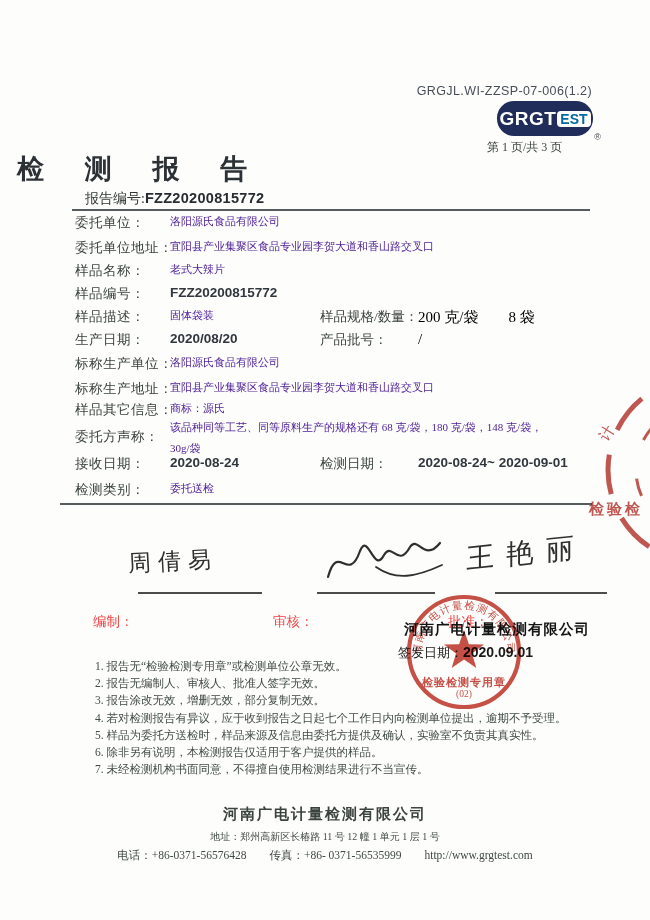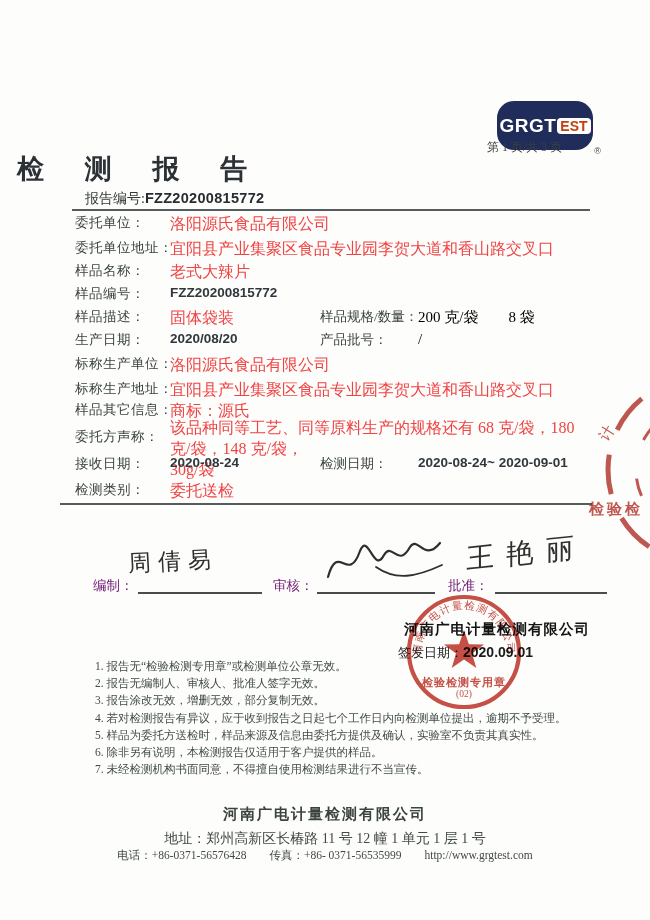--- a/index.html
+++ b/index.html
@@ -1,57 +1,58 @@
 <!DOCTYPE html>
 <html><head>
 <meta charset="utf-8">
 <style>
   html,body{margin:0;padding:0;background:#e8e8e8;}
   .page{position:relative;width:650px;height:920px;margin:0 auto;background:#fdfdfc;
         overflow:hidden;font-family:"Liberation Serif","DejaVu Serif",serif;color:#3a423d;}
   .abs{position:absolute;}
   .doc-code{top:84px;left:0;width:592px;text-align:right;font-size:12.5px;color:#474e58;
             font-family:"Liberation Sans",sans-serif;letter-spacing:.4px;}
-  .logo{top:101px;left:497px;width:96px;height:49px;background:#202c59;border-radius:17px;
+  .logo{top:101px;left:497px;width:96px;height:35px;background:#202c59;border-radius:17px;
         display:flex;align-items:center;justify-content:center;gap:1px;}
   .logo .p1{color:#fff;font-family:"Liberation Sans",sans-serif;font-weight:bold;font-size:19px;letter-spacing:.5px;}
-  .logo .p2{background:#fff;color:#c2410c;font-family:"Liberation Sans",sans-serif;font-weight:bold;
+  .logo .p2{background:#fff;color:#0369a1;font-family:"Liberation Sans",sans-serif;font-weight:bold;
             font-size:14px;border-radius:4px;padding:1px 3px;line-height:14px;}
   .reg{position:absolute;right:-8px;bottom:-6px;font-size:9px;color:#3a3f4a;font-family:"Liberation Sans",sans-serif;}
   .page-ind{top:139px;left:487px;width:116px;font-size:12px;color:#39413c;}
   .title{top:151px;left:0;width:650px;font-size:27px;font-weight:bold;color:#2c3136;
          letter-spacing:17px;text-indent:17px;}
   .repno{top:190px;left:85px;font-size:14px;color:#333a36;}
   .repno b{font-family:"Liberation Sans",sans-serif;font-size:14.5px;color:#272c31;letter-spacing:.3px;}
   .rule{background:#565b5e;height:2px;}
   .lbl{position:absolute;left:75px;font-size:13.5px;letter-spacing:.5px;color:#39423c;white-space:nowrap;}
-  .val{position:absolute;left:170px;font-size:16px;color:#ef4444;white-space:nowrap;}
+  .val{position:absolute;left:170px;font-size:11px;color:#4c1d95;white-space:nowrap;}
   .lbl2{position:absolute;left:320px;font-size:13.5px;color:#39423c;white-space:nowrap;}
   .val2{position:absolute;left:418px;font-size:15px;color:#000000;white-space:nowrap;}
   .num{font-family:"Liberation Sans",sans-serif;font-weight:600;font-size:13.5px;color:#30373d;}
   .wrapval{white-space:pre-line!important;width:428px;line-height:21px;}
-  .sig-label{font-size:13.5px;color:#701a75;}
+  .sig-label{font-size:13.5px;color:#ef4444;margin-top:36px;}
   .sig-line{position:absolute;height:1.5px;background:#4c4c4c;top:592px;}
   .sig-name{color:#2f2f2f;transform:rotate(-3deg);}
   .issuer-co{font-family:"Liberation Sans",sans-serif;font-weight:bold;font-size:14.5px;color:#141414;letter-spacing:1px;}
   .issue-date{font-size:13px;color:#1a1a1a;}
   .issue-date b{font-family:"Liberation Sans",sans-serif;font-size:14px;}
   .notes{top:658px;left:95px;width:480px;font-size:11.5px;line-height:17.2px;color:#424c46;}
   .notes div{white-space:nowrap;}
   .f-co{top:805px;left:0;width:650px;text-align:center;font-weight:bold;font-size:15px;color:#3b433e;letter-spacing:2px;}
-  .f-ad{top:830px;left:0;width:650px;text-align:center;font-size:14px;color:#414a44;}
+  .f-ad{top:830px;left:0;width:650px;text-align:center;font-size:10px;color:#414a44;}
   .f-ct{top:848px;left:0;width:650px;text-align:center;font-size:11.5px;color:#414a44;}
   .stamp{top:590px;left:402px;width:124px;height:124px;opacity:.88;mix-blend-mode:multiply;}
   .edge-stamp{top:378px;left:585px;width:65px;height:185px;opacity:.82;mix-blend-mode:multiply;}
 </style>
 </head>
 <body>
 
 <div class="page">
 
+  <div class="abs doc-code">GRGJL.WI-ZZSP-07-006(1.2)</div>
   <div class="abs logo">
     <span class="p1">GRGT</span>
     <span class="p2">EST</span>
     <span class="reg">®</span>
   </div>
   <div class="abs page-ind">第 1 页/共 3 页</div>
   <div class="abs title">检 测 报 告</div>
   <div class="abs repno">
     <span>报告编号:</span><b>FZZ20200815772</b>
   </div>

